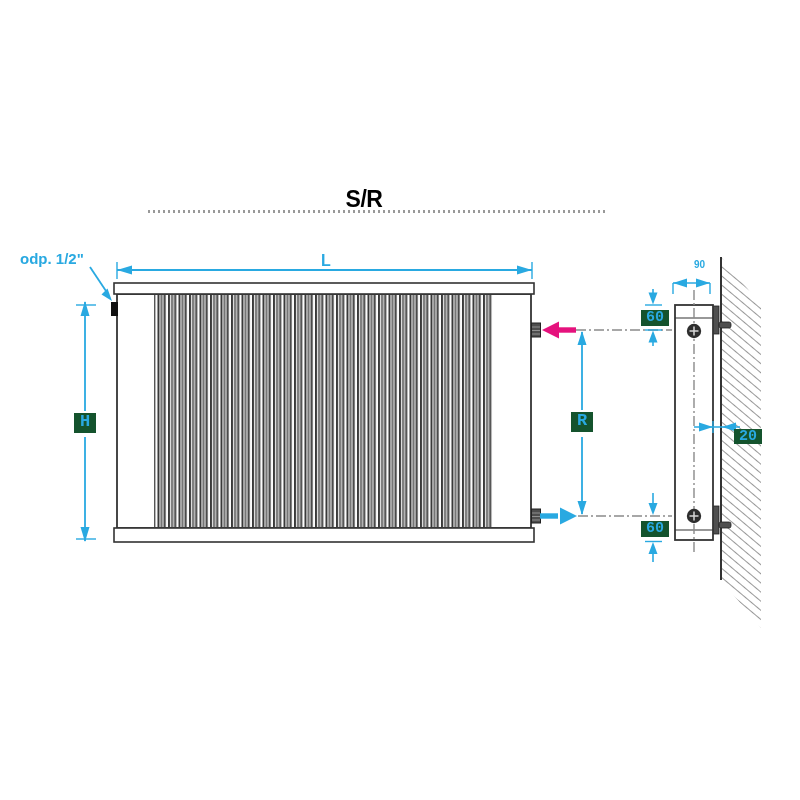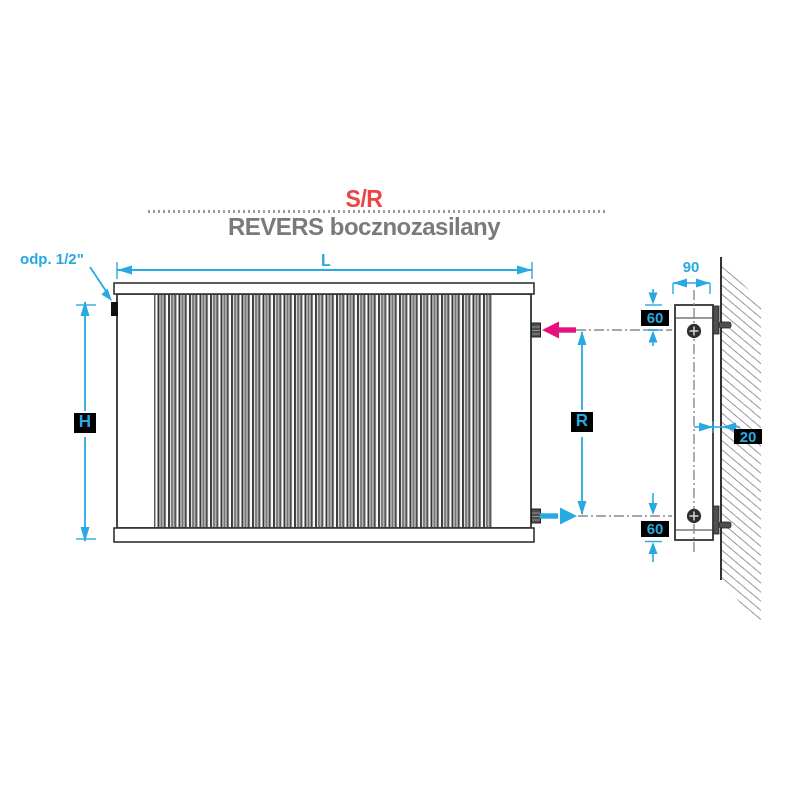--- a/index.html
+++ b/index.html
@@ -1,35 +1,34 @@
 <!DOCTYPE html>
 <html><head>
 <meta charset="utf-8">
 <style>
   html,body{margin:0;padding:0;background:#fff;}
   .canvas{position:relative;width:800px;height:800px;background:#ffffff;overflow:hidden;
           font-family:"Liberation Sans", sans-serif;}
   .lbl{position:absolute;color:#29a9e1;font-weight:bold;line-height:1.1;white-space:nowrap;}
-  .chip{background:#000000;text-align:center;}
+  .chip{background:#14532d;text-align:center;font-family:Liberation Mono, monospace;}
   .title{position:absolute;left:264px;top:186px;width:200px;text-align:center;
-         font-size:23px;font-weight:bold;color:#ef4444;letter-spacing:-0.5px;}
+         font-size:23px;font-weight:bold;color:#000000;letter-spacing:-0.5px;}
   .subtitle{position:absolute;left:164px;top:213px;width:400px;text-align:center;
             font-size:24px;font-weight:bold;color:#7a7a7a;letter-spacing:-0.5px;}
   .dotted{position:absolute;left:148px;top:210px;width:460px;height:3px;
           background:repeating-linear-gradient(90deg,#999 0 2px,transparent 2px 5px);}
   svg{position:absolute;left:0;top:0;}
 </style>
 </head>
 <body>
 
 <div class="canvas">
 
   <div class="title">S/R</div>
   <div class="dotted"></div>
-  <div class="subtitle">REVERS bocznozasilany</div>
 
   <svg width="800" height="800" viewBox="0 0 800 800">
     <defs>
       <pattern id="fins" width="10.5" height="8" patternUnits="userSpaceOnUse">
         <rect width="10.5" height="8" fill="#fcfcfc"></rect>
         <rect x="0" width="2" height="8" fill="#3a3a3a"></rect>
         <rect x="3" width="2.2" height="8" fill="#6f6f6f"></rect>
         <rect x="6.2" width="2" height="8" fill="#3a3a3a"></rect>
       </pattern>
       <pattern id="hatch" width="7" height="7" patternUnits="userSpaceOnUse" patternTransform="rotate(-50)">
@@ -158,18 +157,18 @@
       <polygon points="713,427 699,422.5 699,431.5" stroke="none"></polygon>
       <line x1="713" y1="421" x2="713" y2="433" stroke-width="1.4"></line>
       <polygon points="722,427 736,422.5 736,431.5" stroke="none"></polygon>
     </g>
   </svg>
 
   <div class="lbl" style="left:20px;top:251px;font-size:15px;">odp. 1/2"</div>
   <div class="lbl" style="left:316px;top:252px;width:20px;text-align:center;font-size:16px;">L</div>
   <div class="lbl chip" style="left:74px;top:413px;width:22px;height:20px;font-size:17px;">H</div>
   <div class="lbl chip" style="left:571px;top:412px;width:22px;height:20px;font-size:17px;">R</div>
-  <div class="lbl" style="left:677px;top:259px;width:28px;text-align:center;font-size:15px;">90</div>
+  <div class="lbl" style="left:677px;top:259px;width:28px;text-align:right;font-size:10px;">90</div>
   <div class="lbl chip" style="left:641px;top:310px;width:28px;height:16px;font-size:15px;">60</div>
   <div class="lbl chip" style="left:641px;top:521px;width:28px;height:16px;font-size:15px;">60</div>
   <div class="lbl chip" style="left:734px;top:429px;width:28px;height:15px;font-size:15px;text-align:center;">20</div>
 
 </div>
 
 </body></html>

